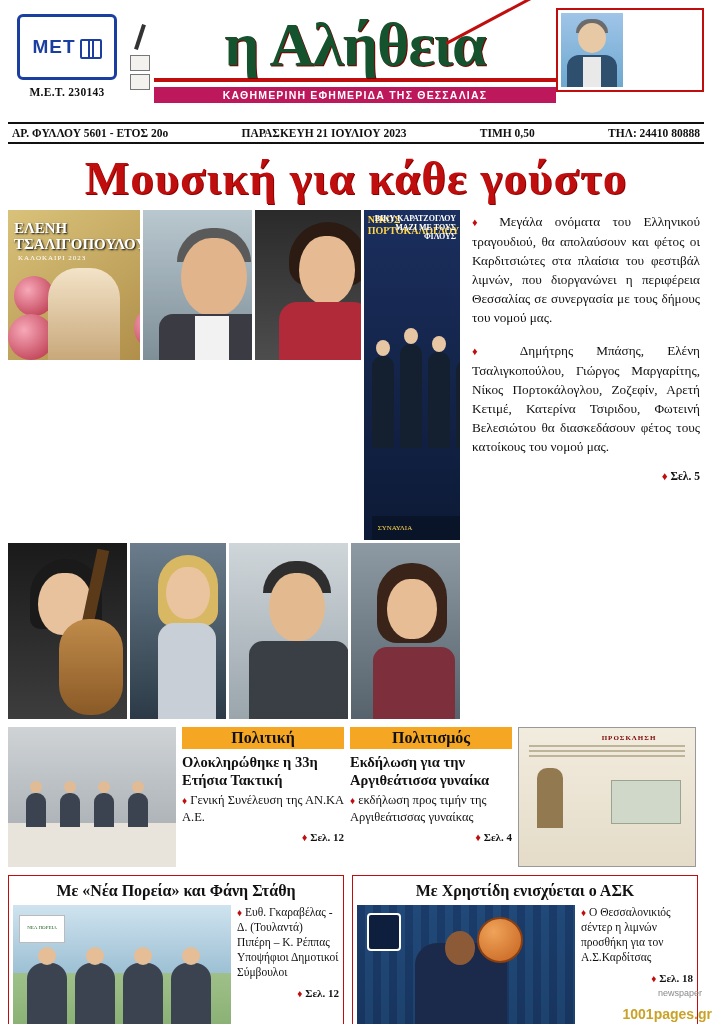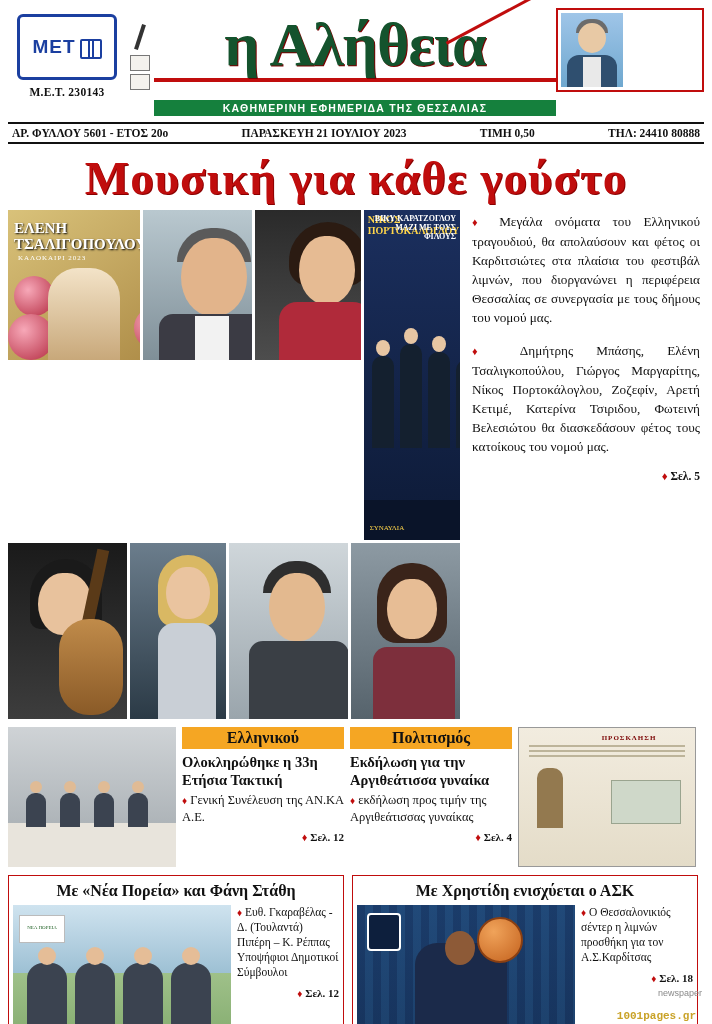--- a/index.html
+++ b/index.html
@@ -38,22 +38,22 @@
   .pen { width:4px; height:26px; background:#333; transform:rotate(18deg); margin-bottom:2px;}
 
   .title-col { flex:1; position:relative; text-align:center; }
   .paper-title {
     font-family:"Liberation Serif", serif;
     font-size:62px; line-height:64px; font-weight:bold; color:#14532d;
     letter-spacing:-1px; margin-top:6px; text-shadow:1px 1px 0 #7a0000;
   }
   .title-rule { height:4px; background:#c00d0d; margin-top:2px; }
   .subtitle-bar {
-    background:#15803d; color:#fff; font-family:"Liberation Sans", sans-serif;
-    font-size:10.5px; font-weight:bold; letter-spacing:1.2px; padding:2px 0; margin-top:18px;
+    background:#be185d; color:#fff; font-family:"Liberation Sans", sans-serif;
+    font-size:10.5px; font-weight:bold; letter-spacing:1.2px; padding:2px 0; margin-top:5px;
   }
   .diag { position:absolute; right:6px; top:10px; width:110px; height:3px; background:#c00d0d; transform:rotate(-28deg); }
 
   .columnist {
     width:148px; border:2px solid #c00d0d; margin-top:2px; display:flex; background:#fff;
   }
   .col-photo {
     width:62px; height:74px; margin:3px;
     background:linear-gradient(#9fc5e8,#6fa8cf);
     position:relative; overflow:hidden;
@@ -103,21 +103,21 @@
   .ph-woman1 .face { position:absolute; left:44px; top:26px; width:56px; height:68px; border-radius:50%/55%; background:#e6bb93;}
   .ph-woman1 .hair { position:absolute; left:34px; top:12px; width:78px; height:64px; border-radius:40px 40px 20px 20px; background:#2b1b12;}
   .ph-woman1 .torso{ position:absolute; left:24px; top:92px; width:92px; height:60px; background:#b02a3a; border-radius:18px 18px 0 0;}
 
   .poster-b { width:124px; height:330px; background:linear-gradient(#1b2f5e,#0d1a36); }
   .poster-b .hdr { position:absolute; left:4px; top:4px; color:#ffd54a; font-weight:bold; font-size:10px; line-height:11px;}
   .poster-b .hdr2 { position:absolute; right:4px; top:4px; color:#ffffff; font-weight:bold; font-size:8px; line-height:9px; text-align:right;}
   .poster-b .grp { position:absolute; left:8px; top:118px; width:108px; height:120px; }
   .poster-b .grp i { position:absolute; bottom:0; width:22px; height:92px; background:#14202f; border-radius:10px 10px 0 0;}
   .poster-b .grp i:before { content:""; position:absolute; left:4px; top:-16px; width:14px; height:16px; border-radius:50%; background:#e7c6a3;}
-  .poster-b .bot { position:absolute; left:0; bottom:0; width:100%; height:40px; background:#0a1429;}
+  .poster-b .bot { position:absolute; left:8px; bottom:0; width:100%; height:24px; background:#0a1429;}
   .poster-b .bot span { position:absolute; left:6px; bottom:8px; color:#ffd54a; font-size:7px; }
 
   .ph-guitar { width:136px; height:176px; background:linear-gradient(#1a1a1a,#3d3d3d);}
   .ph-guitar .face { position:absolute; left:30px; top:30px; width:54px; height:62px; border-radius:50%/55%; background:#e8c29d;}
   .ph-guitar .hair { position:absolute; left:22px; top:16px; width:72px; height:70px; border-radius:36px 36px 10px 10px; background:#1a1a1a;}
   .ph-guitar .gtr  { position:absolute; right:4px; bottom:4px; width:64px; height:96px; border-radius:30px; background:linear-gradient(#c08b4a,#8a5a27);}
   .ph-guitar .neck { position:absolute; right:26px; top:6px; width:12px; height:80px; background:#5a3a18; transform:rotate(12deg);}
 
   .ph-blonde { width:110px; height:176px; background:linear-gradient(#6b7d8c,#2b3a46);}
   .ph-blonde .face { position:absolute; left:36px; top:24px; width:44px; height:52px; border-radius:50%/55%; background:#eac49f;}
@@ -183,21 +183,21 @@
   .box .pg { text-align:right; font-weight:bold; font-size:11px; margin-top:6px;}
   .box .pg .dia { color:#c00d0d;}
 
   .bball { width:218px; height:178px; background:linear-gradient(#1c3f70,#0e2344); position:relative; overflow:hidden;}
   .bball .crowd { position:absolute; inset:0; background:repeating-linear-gradient(90deg,#1a3a66 0 8px,#24507f 8px 16px); opacity:.6;}
   .bball .player { position:absolute; left:58px; bottom:0; width:92px; height:140px; background:#1b2a4a; border-radius:22px 22px 0 0;}
   .bball .head { position:absolute; left:88px; top:26px; width:30px; height:34px; border-radius:50%; background:#8d5a37;}
   .bball .ball { position:absolute; left:120px; top:12px; width:46px; height:46px; border-radius:50%; background:radial-gradient(circle at 35% 30%,#f0a35a,#c4621e); border:2px solid #8a3f12;}
   .bball .logo { position:absolute; left:10px; top:8px; width:34px; height:38px; background:#0d1f3d; border:2px solid #fff; border-radius:4px;}
   .watermark { position:absolute; right:10px; bottom:26px; font-size:9px; color:#8a8a8a; font-family:"Liberation Sans", sans-serif;}
-  .watermark2 { position:absolute; right:16px; bottom:2px; font-size:11px; color:#c9a227; font-family:Liberation Mono, monospace; font-weight:bold;}
+  .watermark2 { position:absolute; right:0; bottom:2px; font-size:14px; color:#c9a227; font-family:Liberation Sans, sans-serif; font-weight:bold;}
 </style>
 </head>
 <body>
 
 <div class="page">
 
   <div class="masthead">
 
     <div class="met-logo">
       <div class="met-box">
@@ -329,21 +329,21 @@
 
     <div class="band-photo">
       <div class="tbl"></div>
       <div class="pp" style="left:18px;"></div>
       <div class="pp" style="left:52px;"></div>
       <div class="pp" style="left:86px;"></div>
       <div class="pp" style="left:120px;"></div>
     </div>
 
     <div class="band-col">
-      <div class="kicker">Ελληνικού</div>
+      <div class="kicker">Πολιτική</div>
       <h3>Ολοκληρώθηκε η 33η Ετήσια Τακτική</h3>
       <p>
         <span class="dia">♦</span>
         <span>Γενική Συνέλευση της ΑΝ.ΚΑ Α.Ε.</span>
       </p>
       <div class="pg">
         <span class="dia">♦</span>
         <span>Σελ. 12</span>
       </div>
     </div>

